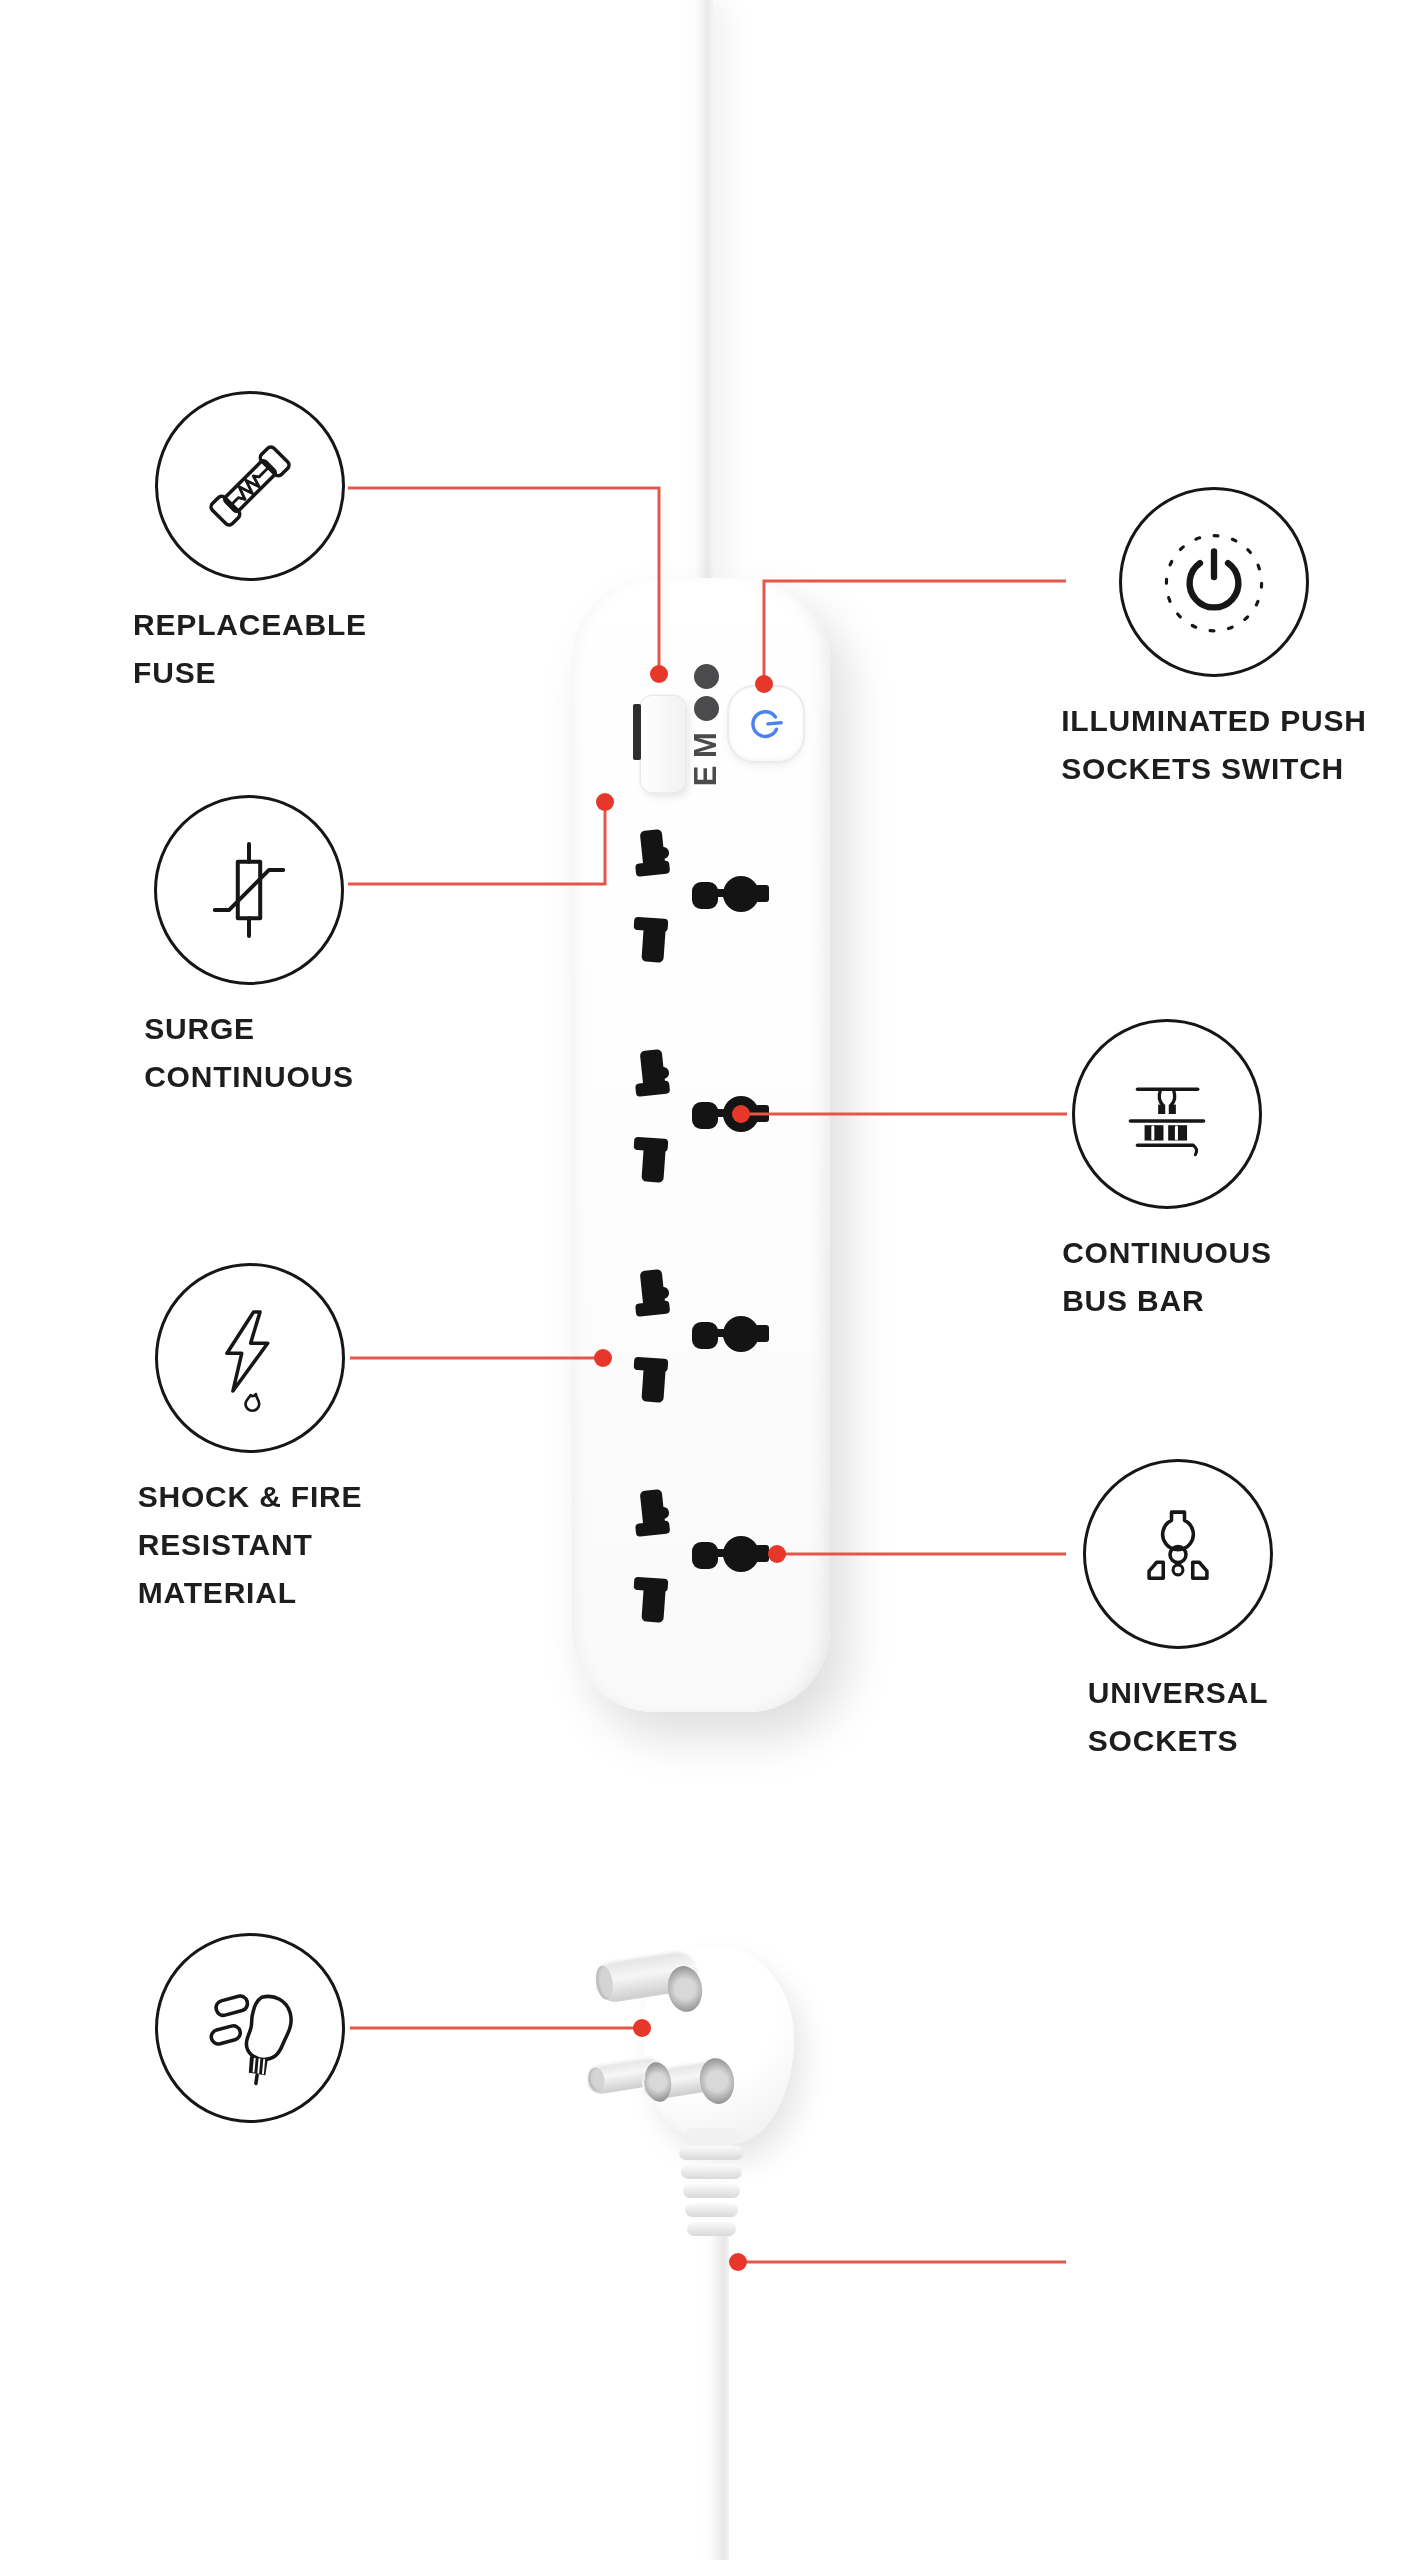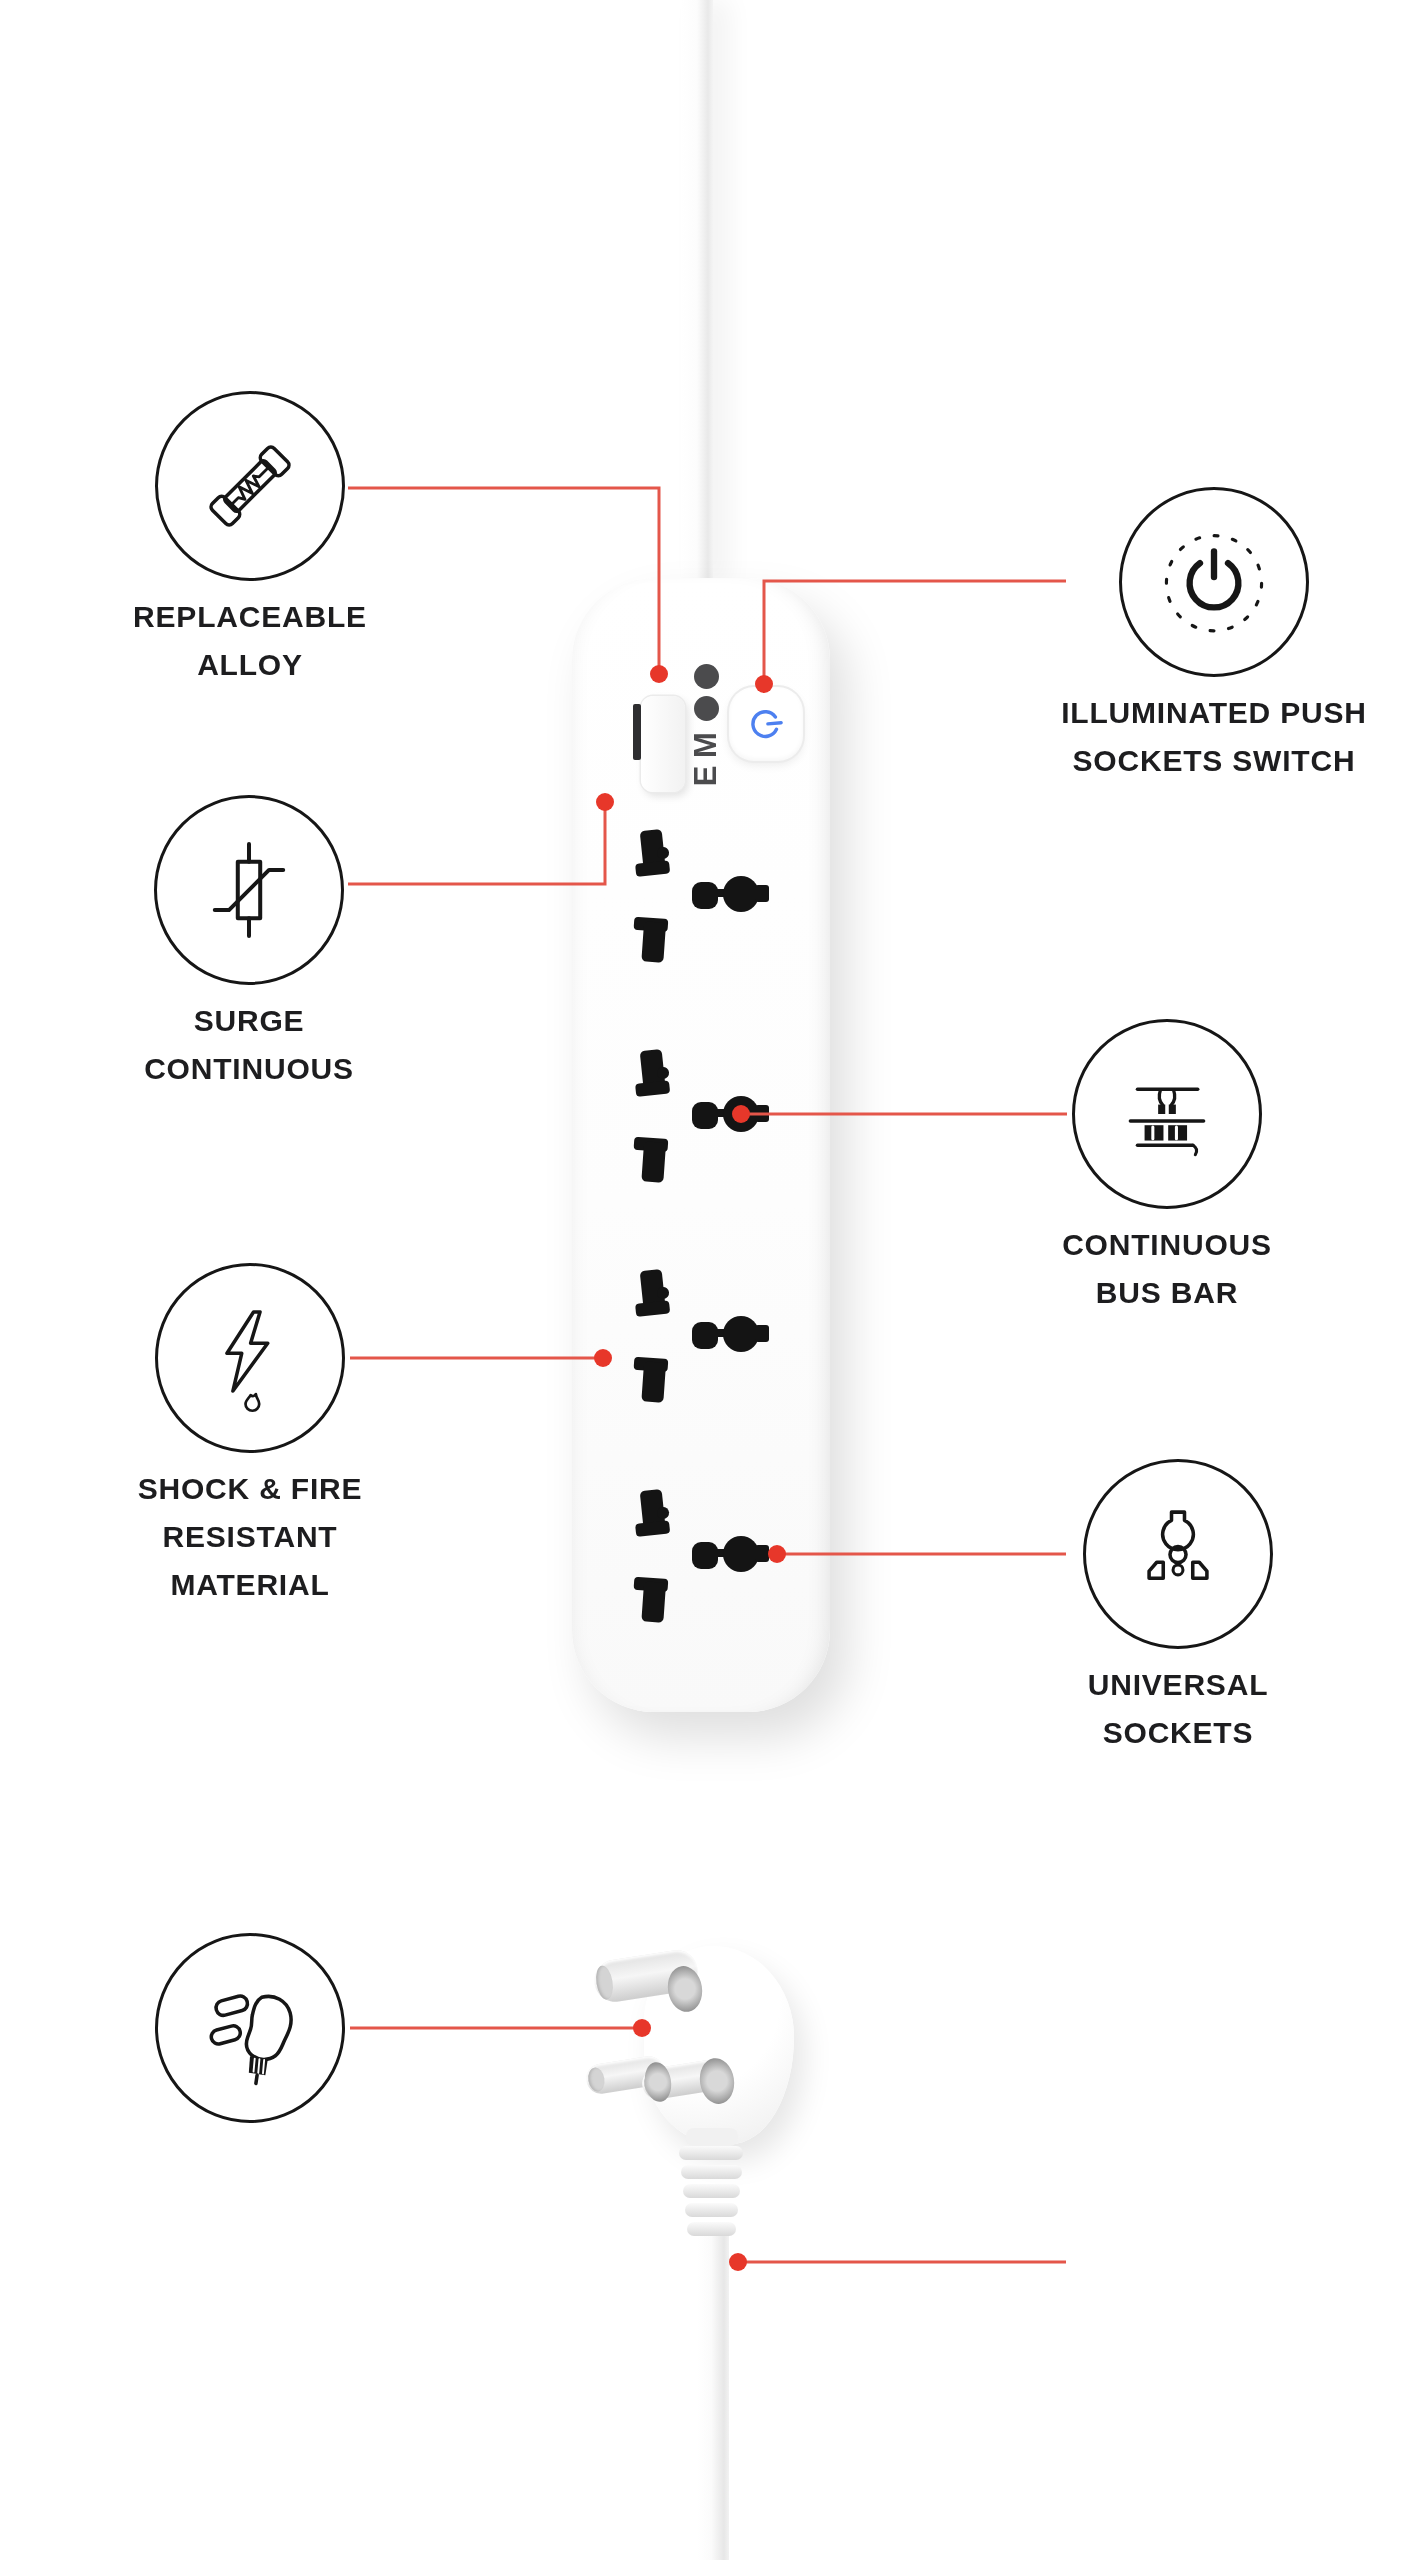--- a/index.html
+++ b/index.html
@@ -52,21 +52,21 @@
   .relief-neck{position:absolute;left:686px;top:2128px;width:52px;height:18px;border-radius:8px;
     background:#f1f1f1;}
   .relief{position:absolute;left:678px;top:2146px;width:66px;display:flex;flex-direction:column;
     align-items:center;}
   .rib{height:14px;margin-bottom:5px;border-radius:7px;
     background:linear-gradient(180deg,#fbfbfb,#d9d9d9);}
   
   .callout{position:absolute;width:420px;display:flex;flex-direction:column;align-items:center;}
   .ficircle{width:190px;height:190px;border-radius:50%;border:3.5px solid #161616;background:#ffffff;
     display:flex;align-items:center;justify-content:center;box-sizing:border-box;}
-  .flabel{margin-top:12px;text-align:center;}
+  .flabel{margin-top:20px;}
   .fline{font-size:30px;font-weight:bold;letter-spacing:0.8px;color:#1d1d1f;line-height:48px;
     white-space:nowrap;}
   .fico{stroke:#161616;fill:none;stroke-linecap:round;stroke-linejoin:round;}
   
   .overlay{position:absolute;left:0;top:0;z-index:6;pointer-events:none;}
   .cl{stroke:#e4564a;stroke-width:3;fill:none;}
   .cd{fill:#e7372a;}
   .socket-ink{fill:#141414;}
 </style>
 </head>
@@ -194,21 +194,21 @@
         <g transform="rotate(-45 50 50)">
           <rect x="13" y="38" width="15" height="24" rx="4"></rect>
           <rect x="72" y="38" width="15" height="24" rx="4"></rect>
           <rect x="26" y="42" width="48" height="16" rx="3"></rect>
           <polyline stroke-width="2.4" points="30,50 36,50 39,55 43,44 47,56 51,44 55,56 58,46 61,50 70,50"></polyline>
         </g>
       </svg>
     </div>
     <div class="flabel">
       <div class="fline">REPLACEABLE</div>
-      <div class="fline">ALLOY</div>
+      <div class="fline">FUSE</div>
     </div>
   </div>
 
   <div class="callout" style="left:1004px;top:487px">
     <div class="ficircle">
       <svg class="fico" width="122" height="122" viewBox="0 0 100 100">
         <circle cx="50" cy="51" r="39" stroke-width="2.6" stroke-dasharray="3.2 12.1"></circle>
         <path d="M38.5 34.5 a20 20 0 1 0 23 0" stroke-width="5.2"></path>
         <line x1="50" y1="25" x2="50" y2="46" stroke-width="5.2"></line>
       </svg>

